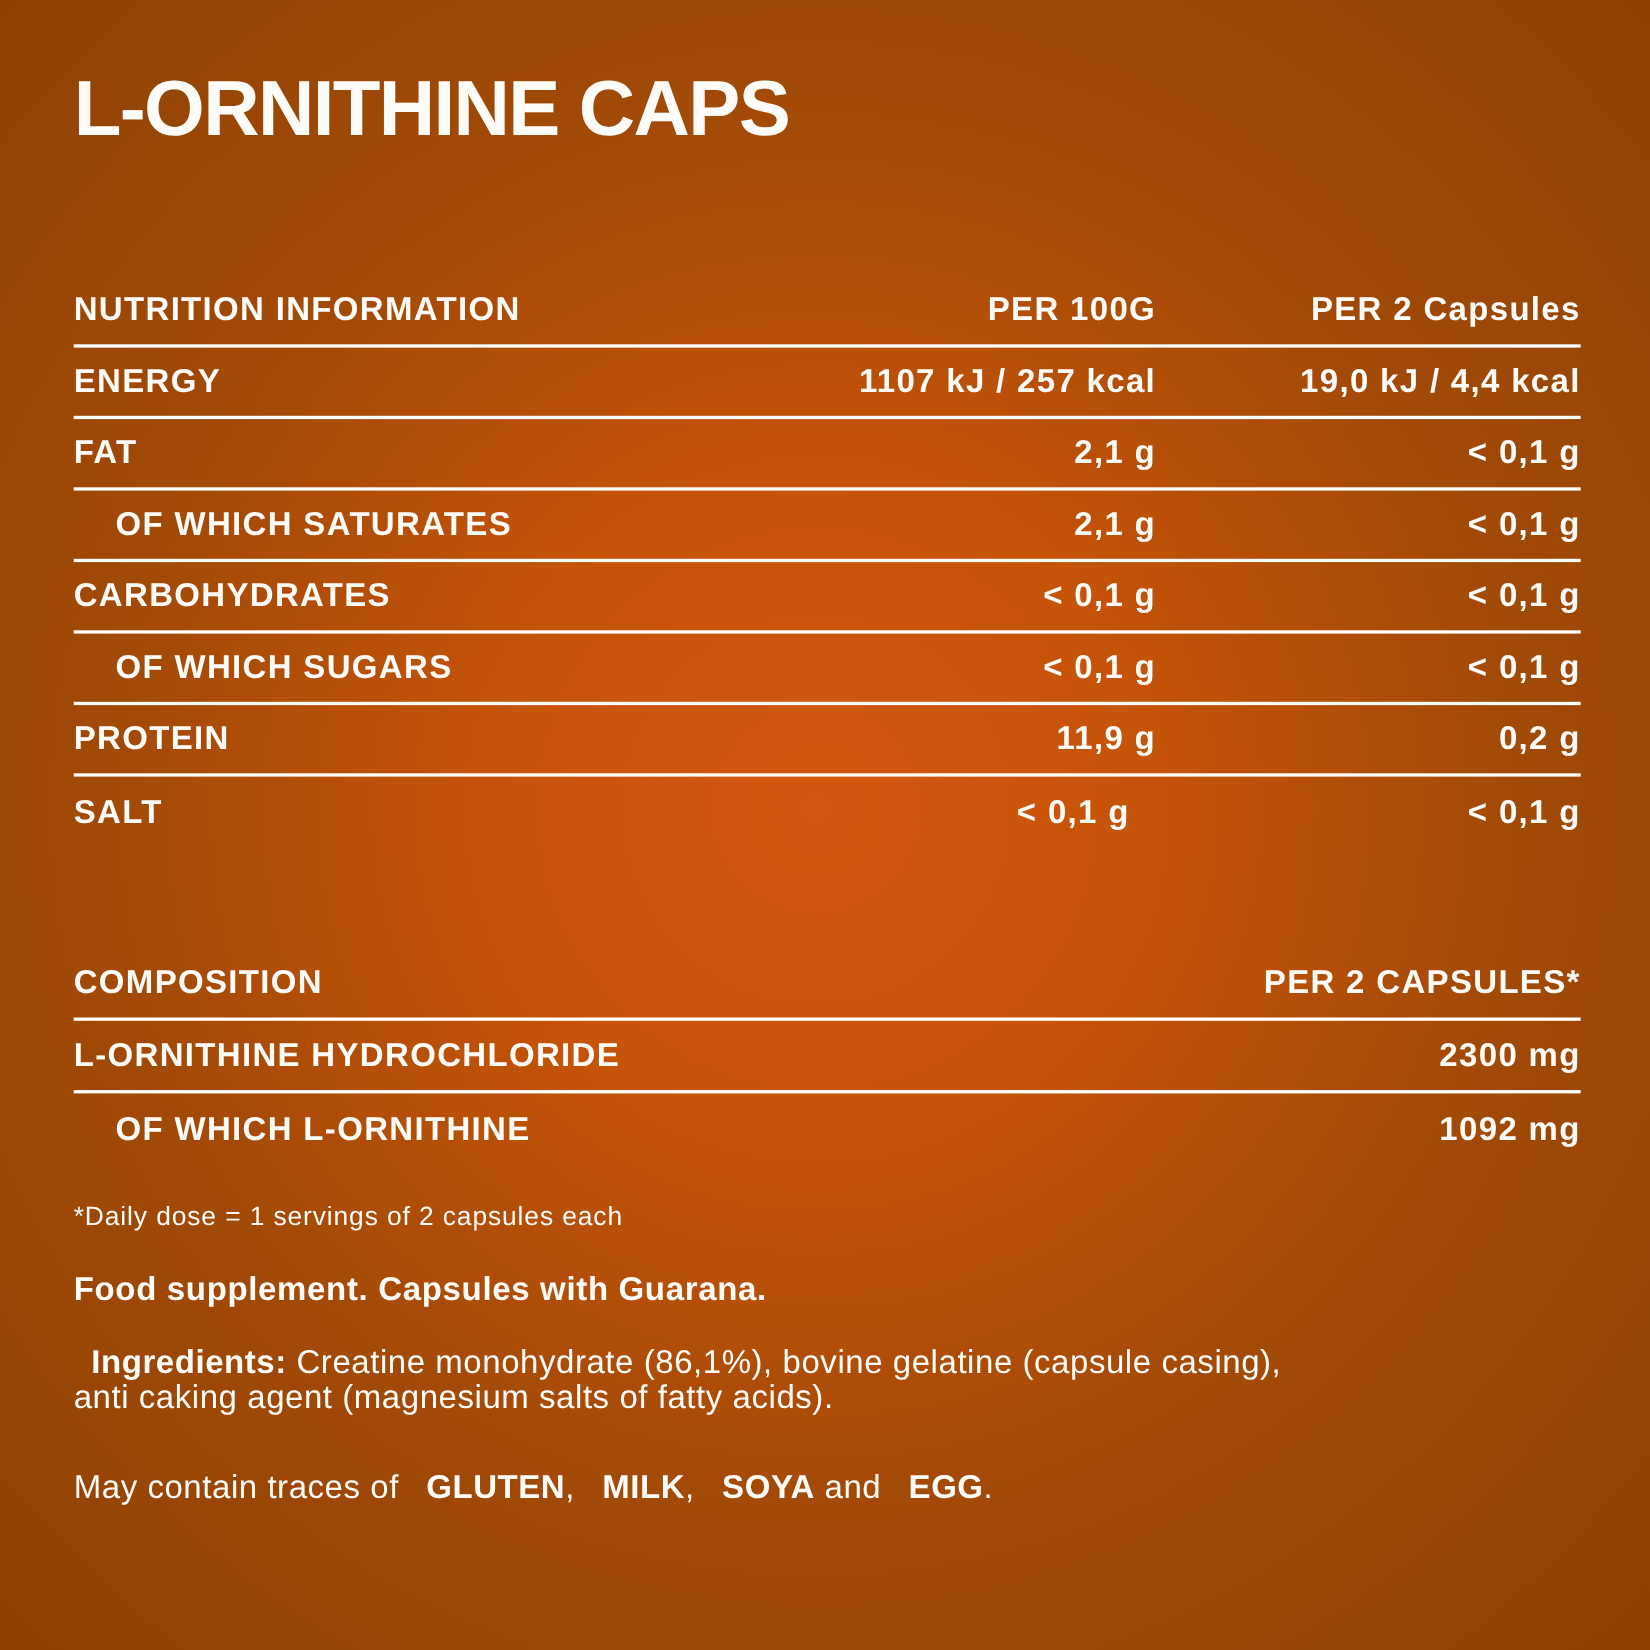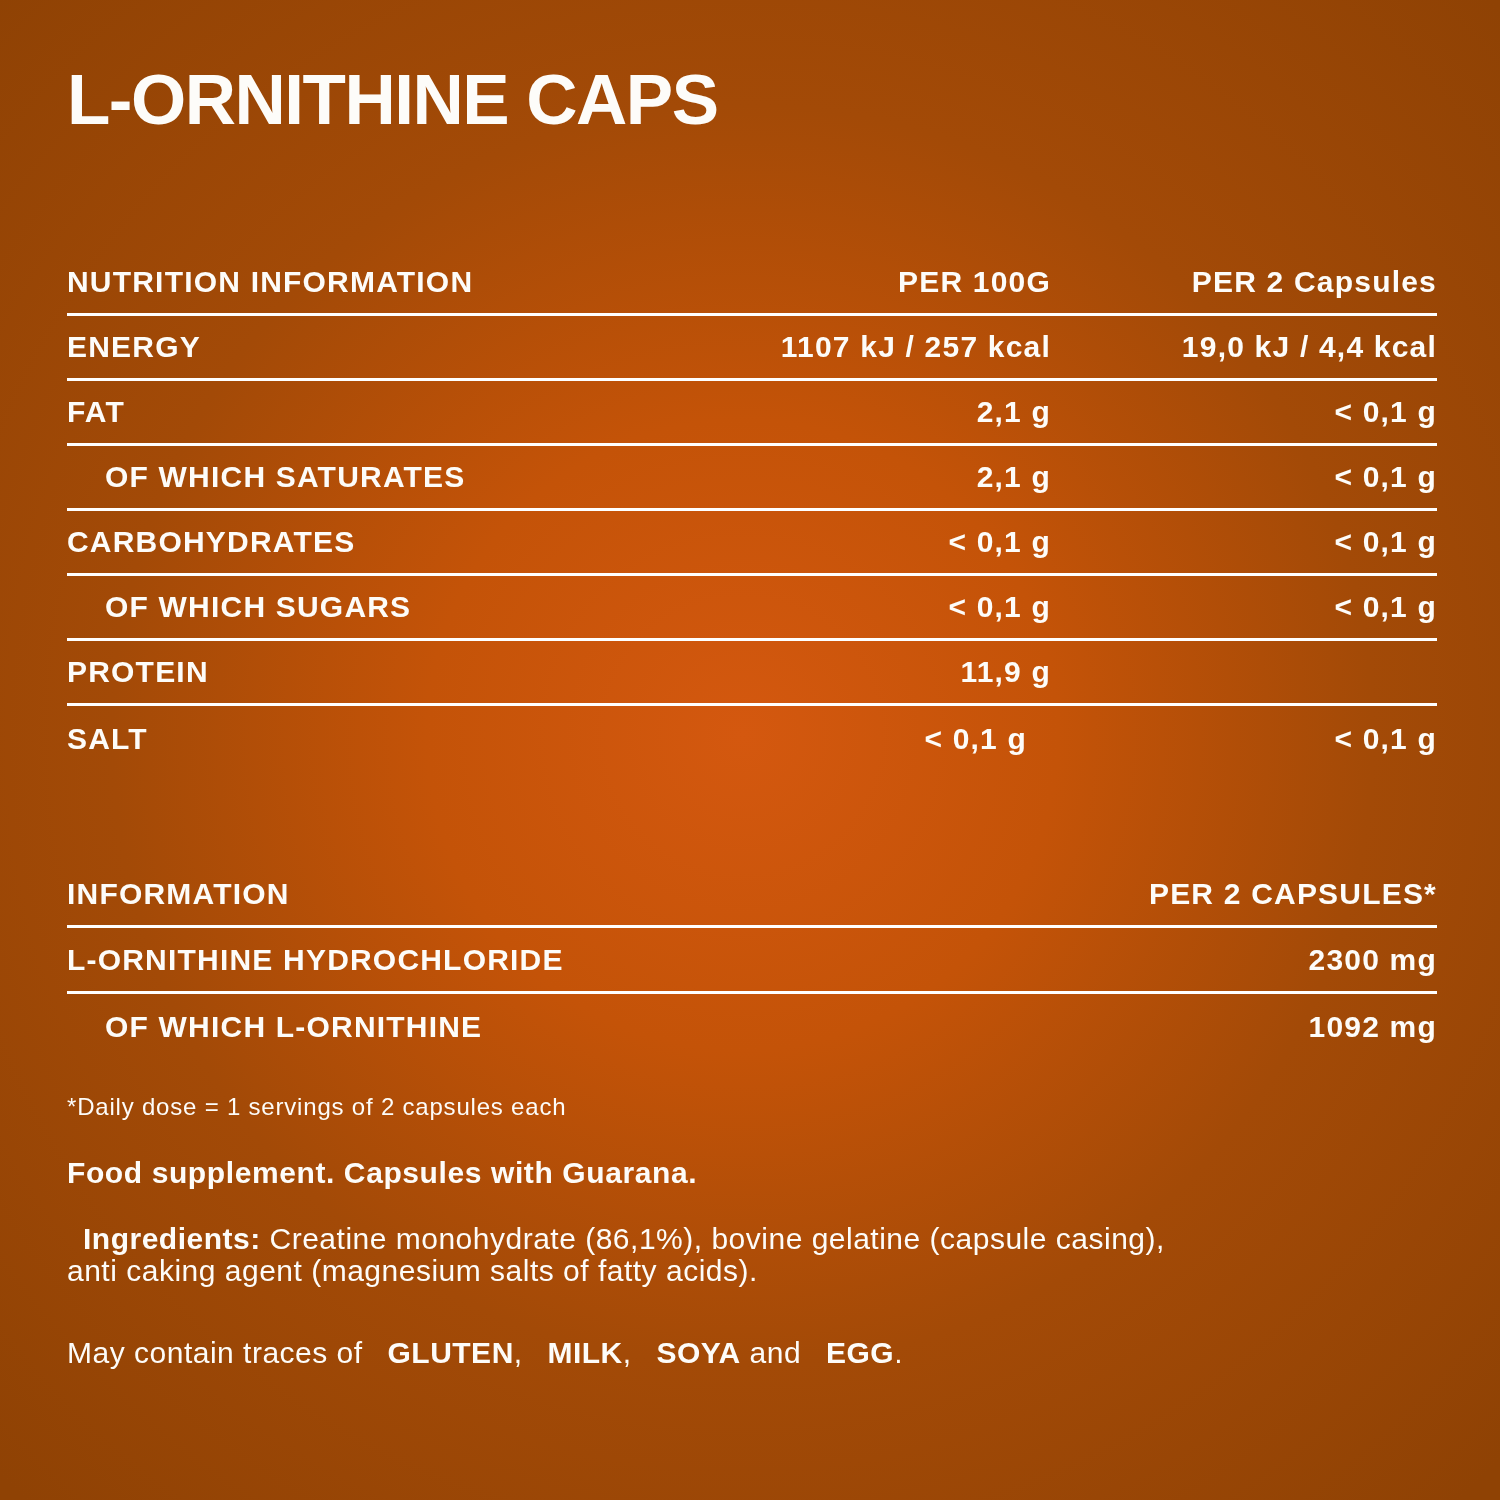--- a/index.html
+++ b/index.html
@@ -92,33 +92,34 @@
 
   <div class="trow indent">
     <div class="c1">OF WHICH SUGARS</div>
     <div class="c2">&lt; 0,1 g</div>
     <div class="c3">&lt; 0,1 g</div>
   </div>
 
   <div class="trow">
     <div class="c1">PROTEIN</div>
     <div class="c2">11,9 g</div>
+    <div class="c3">0,2 g</div>
   </div>
 
   <div class="trow">
     <div class="c1">SALT</div>
     <div class="c2">&lt; 0,1 g</div>
     <div class="c3">&lt; 0,1 g</div>
   </div>
 </div>
     </div>
 
     <div class="ctable">
       <div class="crow">
-        <div class="c1">INFORMATION</div>
+        <div class="c1">COMPOSITION</div>
         <div class="c2">PER 2 CAPSULES*</div>
       </div>
       <div>
   <div class="crow">
     <div class="c1">L-ORNITHINE HYDROCHLORIDE</div>
     <div class="c2">2300 mg</div>
   </div>
 
   <div class="crow indent">
     <div class="c1">OF WHICH L-ORNITHINE</div>

